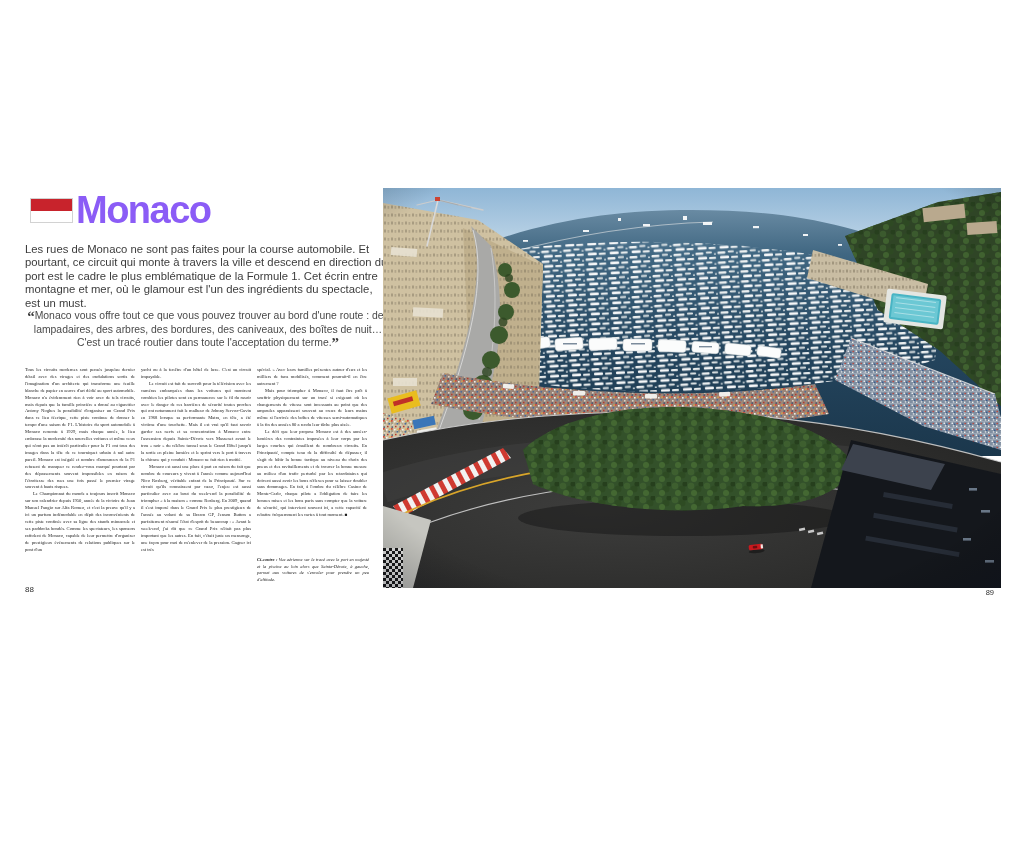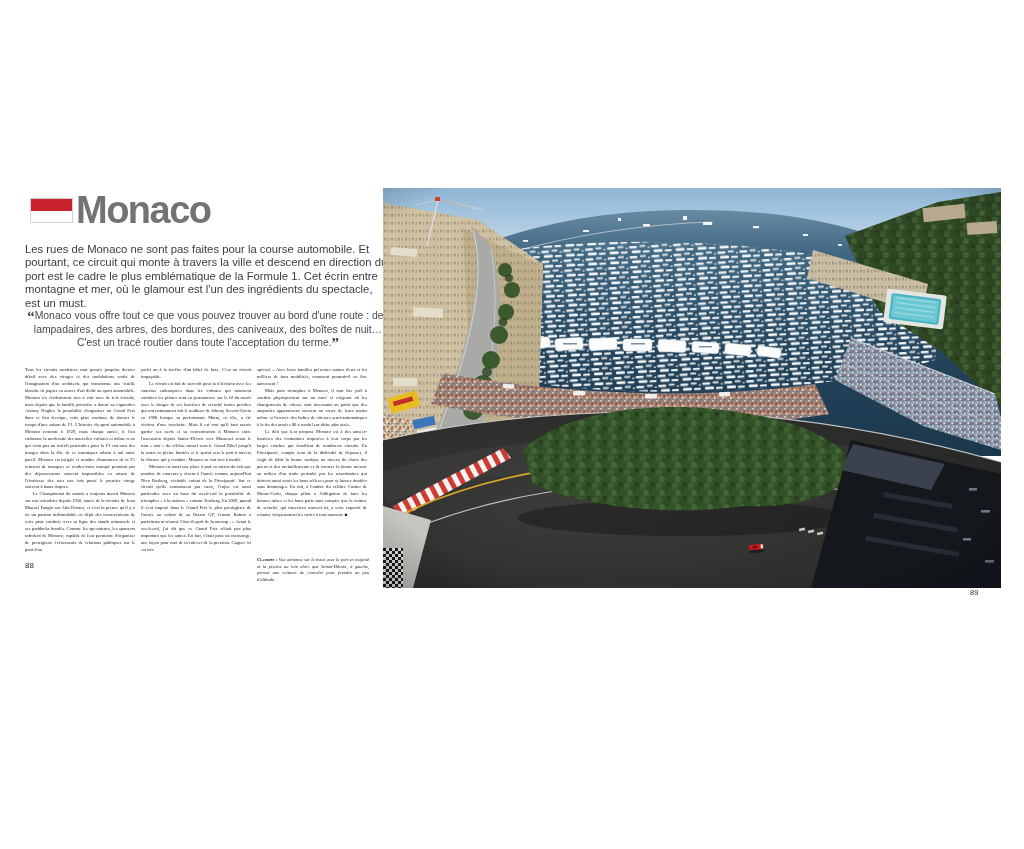--- a/index.html
+++ b/index.html
@@ -2,42 +2,42 @@
 <html><head>
 <meta charset="utf-8">
 <style>
   html,body{margin:0;padding:0;background:#ffffff;}
   #canvas{position:relative;width:1024px;height:849px;background:#ffffff;overflow:hidden;
           font-family:"Liberation Sans",sans-serif;}
   
   .flag{position:absolute;left:30px;top:198px;width:43px;height:25px;border:1px solid #d2d2d2;box-sizing:border-box;}
   .flag .top{position:absolute;left:0;top:0;width:100%;height:50%;}
   .flag .bot{position:absolute;left:0;top:50%;width:100%;height:50%;background:#ffffff;}
-  .title{position:absolute;left:76px;top:190px;font-size:38px;font-weight:bold;color:#737373;
+  .title{position:absolute;left:76px;top:190px;font-size:38px;font-weight:bold;color:#8b5cf6;
          letter-spacing:-1.5px;line-height:40px;}
   .intro{position:absolute;left:25px;top:243px;width:364px;font-size:11.3px;line-height:13.4px;
          color:#3c3c3c;text-align:left;}
   .quote-wrap{position:absolute;left:25px;top:309px;width:366px;text-align:center;color:#4a4a4a;
          font-size:10.4px;line-height:13.6px;}
   .quote-mark{font-family:"Liberation Serif",serif;font-weight:bold;font-size:15px;color:#3a3a3a;
          position:relative;top:2px;line-height:0;}
   .quote-attrib{margin-top:2px;font-style:italic;font-size:10px;color:#555555;}
   .bodycol{position:absolute;top:367px;width:110px;height:212px;overflow:hidden;
          font-family:"Liberation Serif",serif;font-size:4.6px;line-height:6.9px;color:#1c1c1c;
          text-align:justify;}
   .bodycol p{margin:0;}
   .bodycol p + p{text-indent:8px;}
   #col1{left:25px;} #col2{left:141px;} #col3{left:257px;}
   .caption{position:absolute;left:257px;top:557px;width:112px;
          font-family:"Liberation Serif",serif;font-style:italic;font-size:4.5px;line-height:6.6px;
          color:#1c1c1c;text-align:justify;}
   .caption .lead{font-weight:bold;}
   .pagenum{position:absolute;font-size:8px;color:#2e2e2e;font-family:"Liberation Sans",sans-serif;}
-  #pn-left{left:25px;top:561px;}
-  #pn-right{left:970px;top:588px;width:24px;text-align:left;font-size:7.5px;}
+  #pn-left{left:25px;top:585px;}
+  #pn-right{left:970px;top:588px;width:24px;text-align:right;font-size:7.5px;}
   
   .photo{position:absolute;left:383px;top:188px;width:618px;height:400px;overflow:hidden;}
   .photo svg{display:block;}
 </style>
 </head>
 <body>
 
 <div id="canvas">
 
   <div class="flag">

